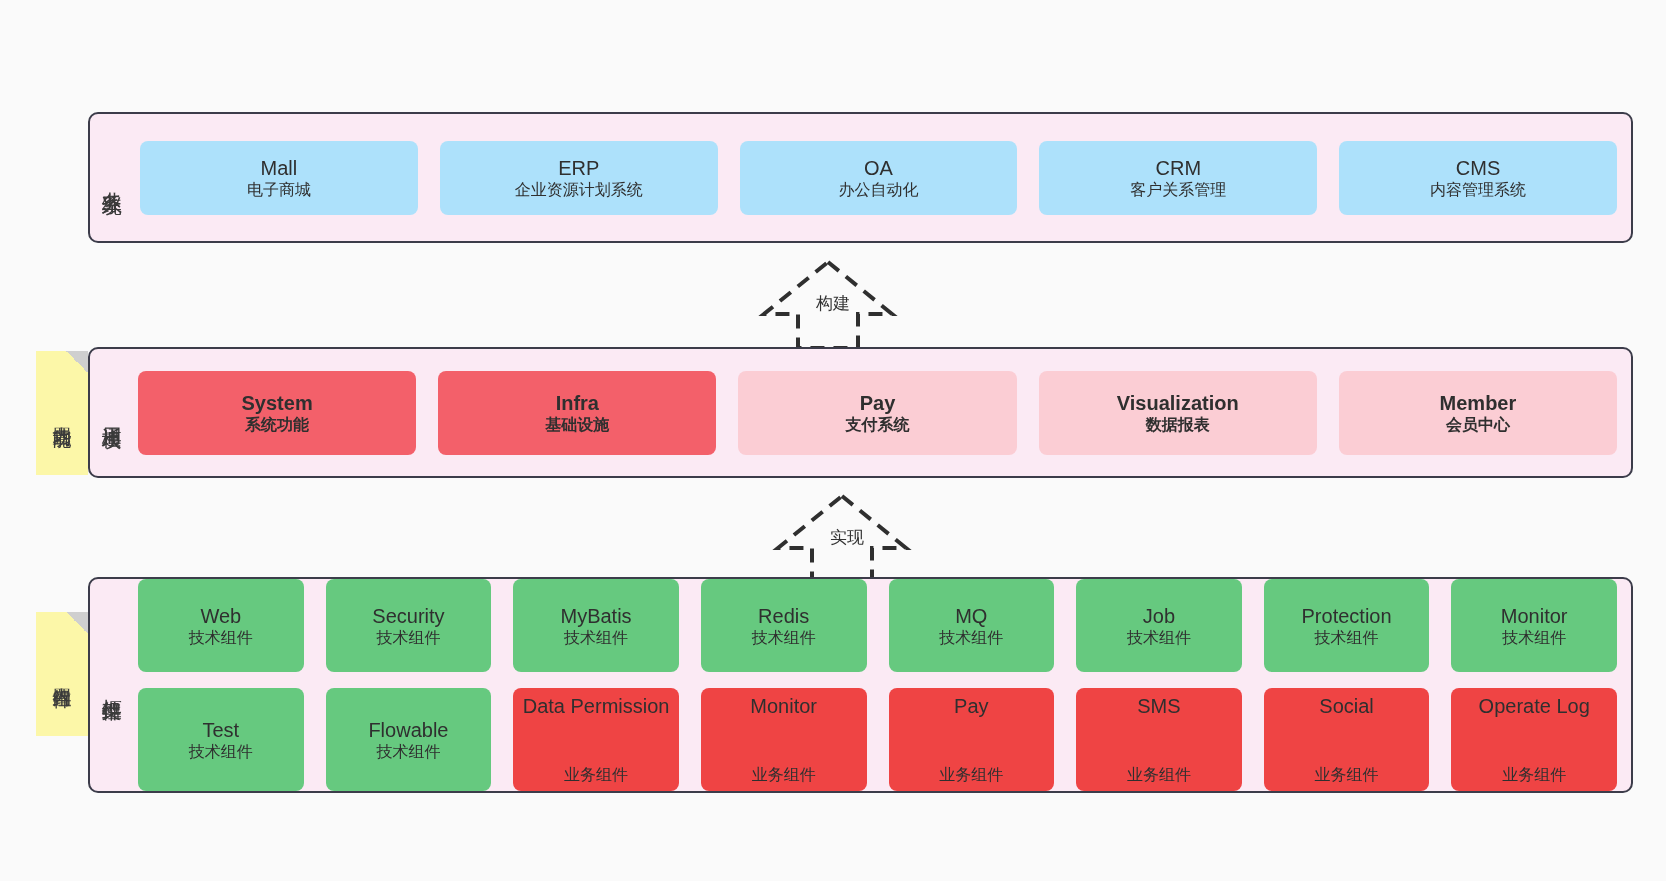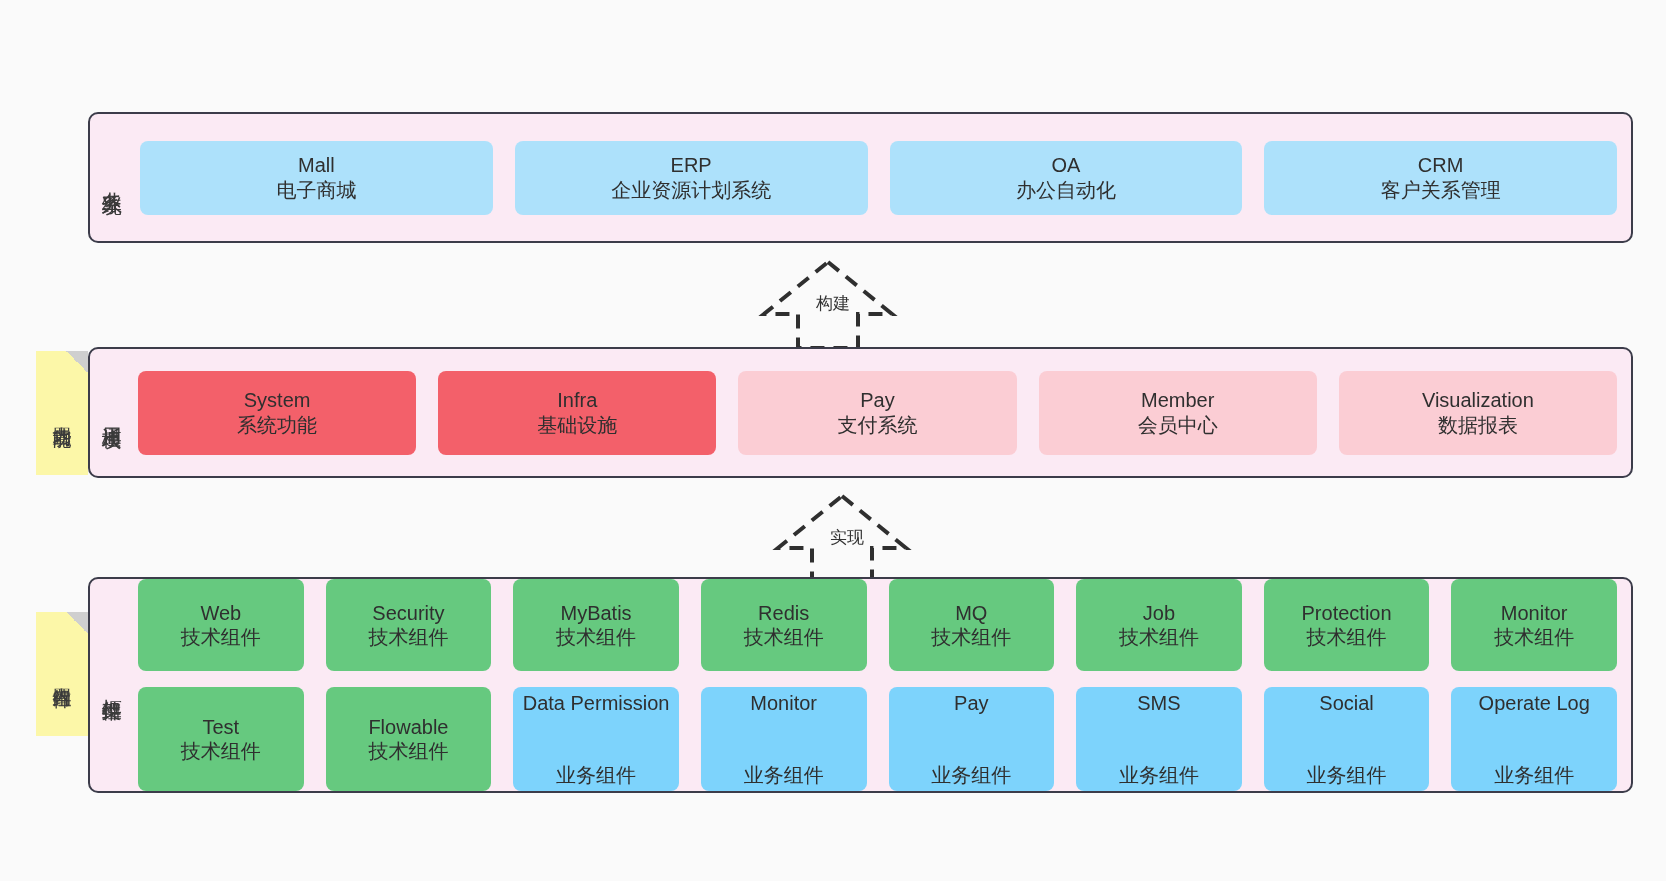--- a/index.html
+++ b/index.html
@@ -59,36 +59,36 @@
     flex-direction:column;
     align-items:center;
     justify-content:center;
     text-align:center;
     line-height:1.22;
     box-sizing:border-box;
     padding:6px 4px;
     user-select:none;
   }
   .cell .t1{font-size:20px;color:#2f2f2f;}
-  .cell .t2{font-size:20px;color:#2f2f2f;}
+  .cell .t2{font-size:16px;color:#2f2f2f;}
 
   
   .c-blue{background:#ade1fb;}
   .c-red{background:#f3606a;}
   .c-pink{background:#fbcdd4;}
   .c-green{background:#66c97f;}
-  .c-greenlight{background:#7dd3fc;gap:47px;}
+  .c-greenlight{background:#ef4444;gap:47px;}
 
   
   #band-business{left:88px;top:112px;width:1545px;height:131px;}
   #band-business .band-body{padding-left:6px;}
   #band-business .row{height:74px;}
 
   #band-module{left:88px;top:347px;width:1545px;height:131px;}
-  #band-module .row{height:84px;}
+  #band-module .row{height:84px;font-weight:bold;}
 
   #band-framework{left:88px;top:577px;width:1545px;height:216px;}
   #band-framework .row{height:104px;}
 
   
   .note{
     position:absolute;
     width:52px;
     background:#fcf7a8;
     box-sizing:border-box;
@@ -146,20 +146,24 @@
           <span class="t2">企业资源计划系统</span>
         </div>
         <div class="cell c-blue">
           <span class="t1">OA</span>
           <span class="t2">办公自动化</span>
         </div>
         <div class="cell c-blue">
           <span class="t1">CRM</span>
           <span class="t2">客户关系管理</span>
         </div>
+        <div class="cell c-blue">
+          <span class="t1">CMS</span>
+          <span class="t2">内容管理系统</span>
+        </div>
       </div>
     </div>
   </div>
 
   <div class="arrow" id="arrow-build">
     <svg width="140" height="92" viewBox="0 0 140 92">
       <path d="M70 4 L134 56 L100 56 L100 90 L40 90 L40 56 L6 56 Z" fill="none" stroke="#2f2f2f" stroke-width="4" stroke-dasharray="14,9" stroke-linejoin="miter"></path>
     </svg>
     <span class="arrow-label">构建</span>
   </div>
@@ -179,26 +183,26 @@
         </div>
         <div class="cell c-red">
           <span class="t1">Infra</span>
           <span class="t2">基础设施</span>
         </div>
         <div class="cell c-pink">
           <span class="t1">Pay</span>
           <span class="t2">支付系统</span>
         </div>
         <div class="cell c-pink">
+          <span class="t1">Visualization</span>
+          <span class="t2">数据报表</span>
+        </div>
+        <div class="cell c-pink">
           <span class="t1">Member</span>
           <span class="t2">会员中心</span>
-        </div>
-        <div class="cell c-pink">
-          <span class="t1">Visualization</span>
-          <span class="t2">数据报表</span>
         </div>
       </div>
     </div>
   </div>
 
   <div class="arrow" id="arrow-impl">
     <svg width="140" height="92" viewBox="0 0 140 92">
       <path d="M70 4 L134 56 L100 56 L100 90 L40 90 L40 56 L6 56 Z" fill="none" stroke="#2f2f2f" stroke-width="4" stroke-dasharray="14,9" stroke-linejoin="miter"></path>
     </svg>
     <span class="arrow-label">实现</span>

